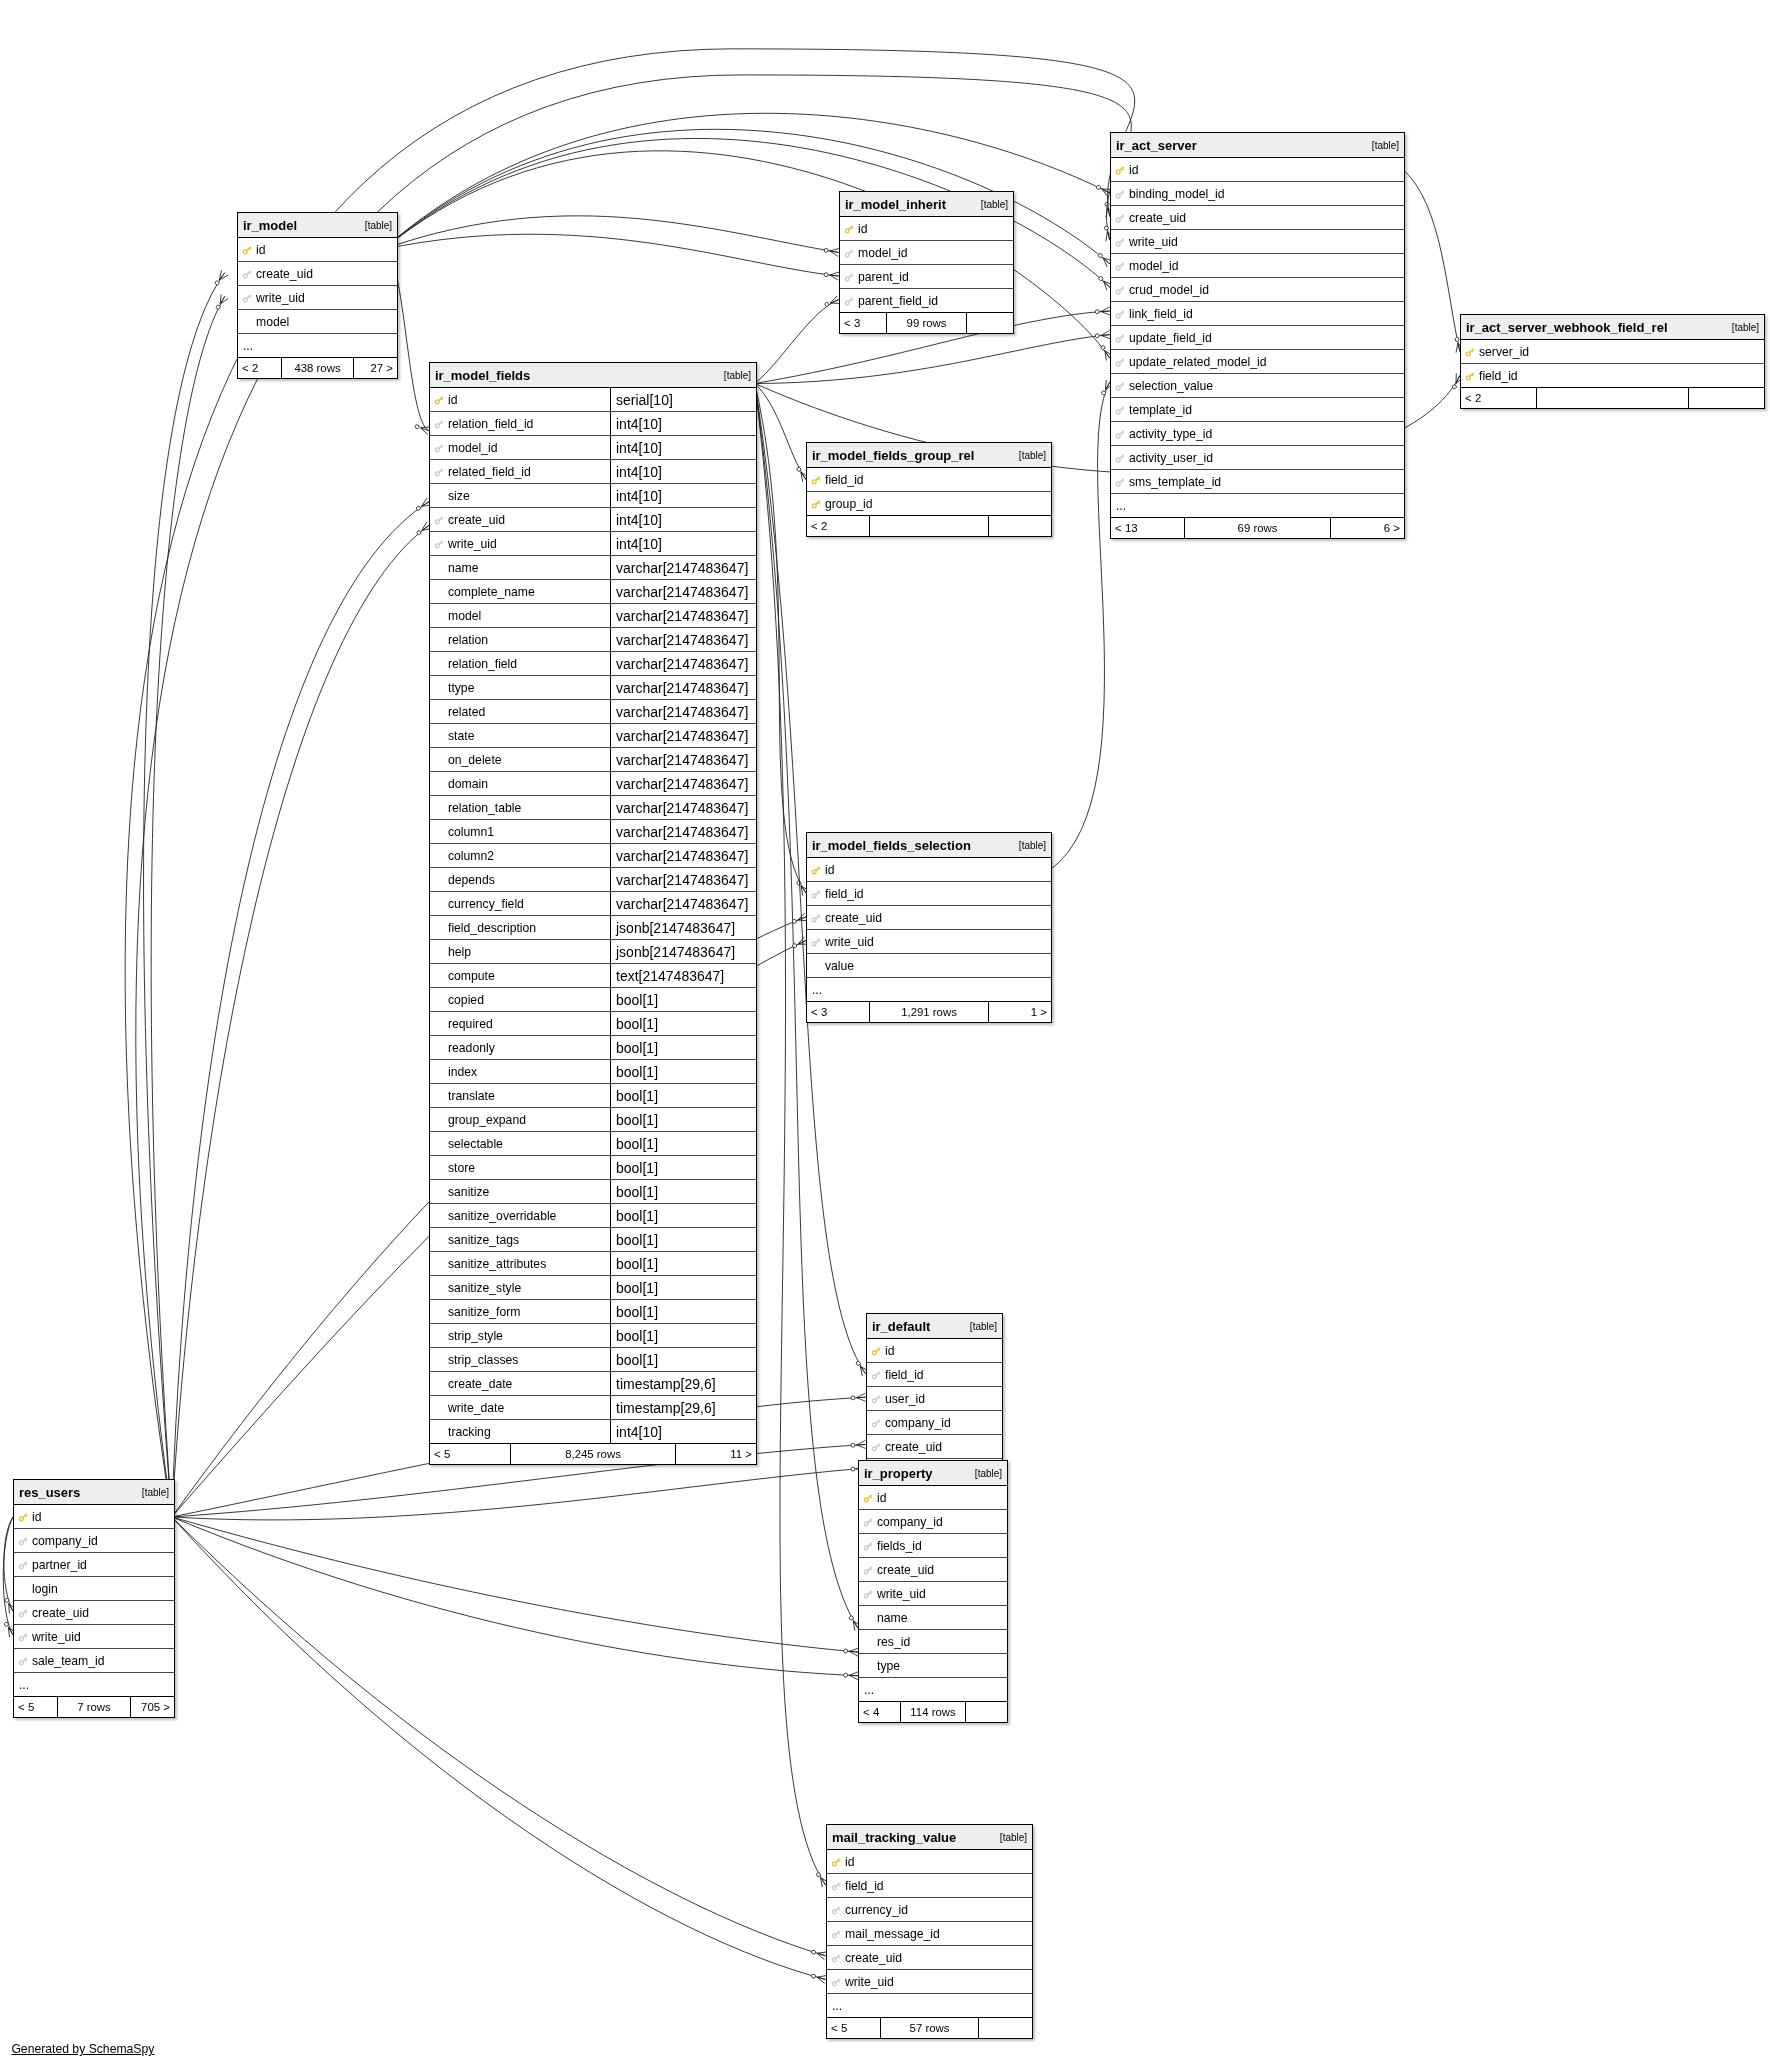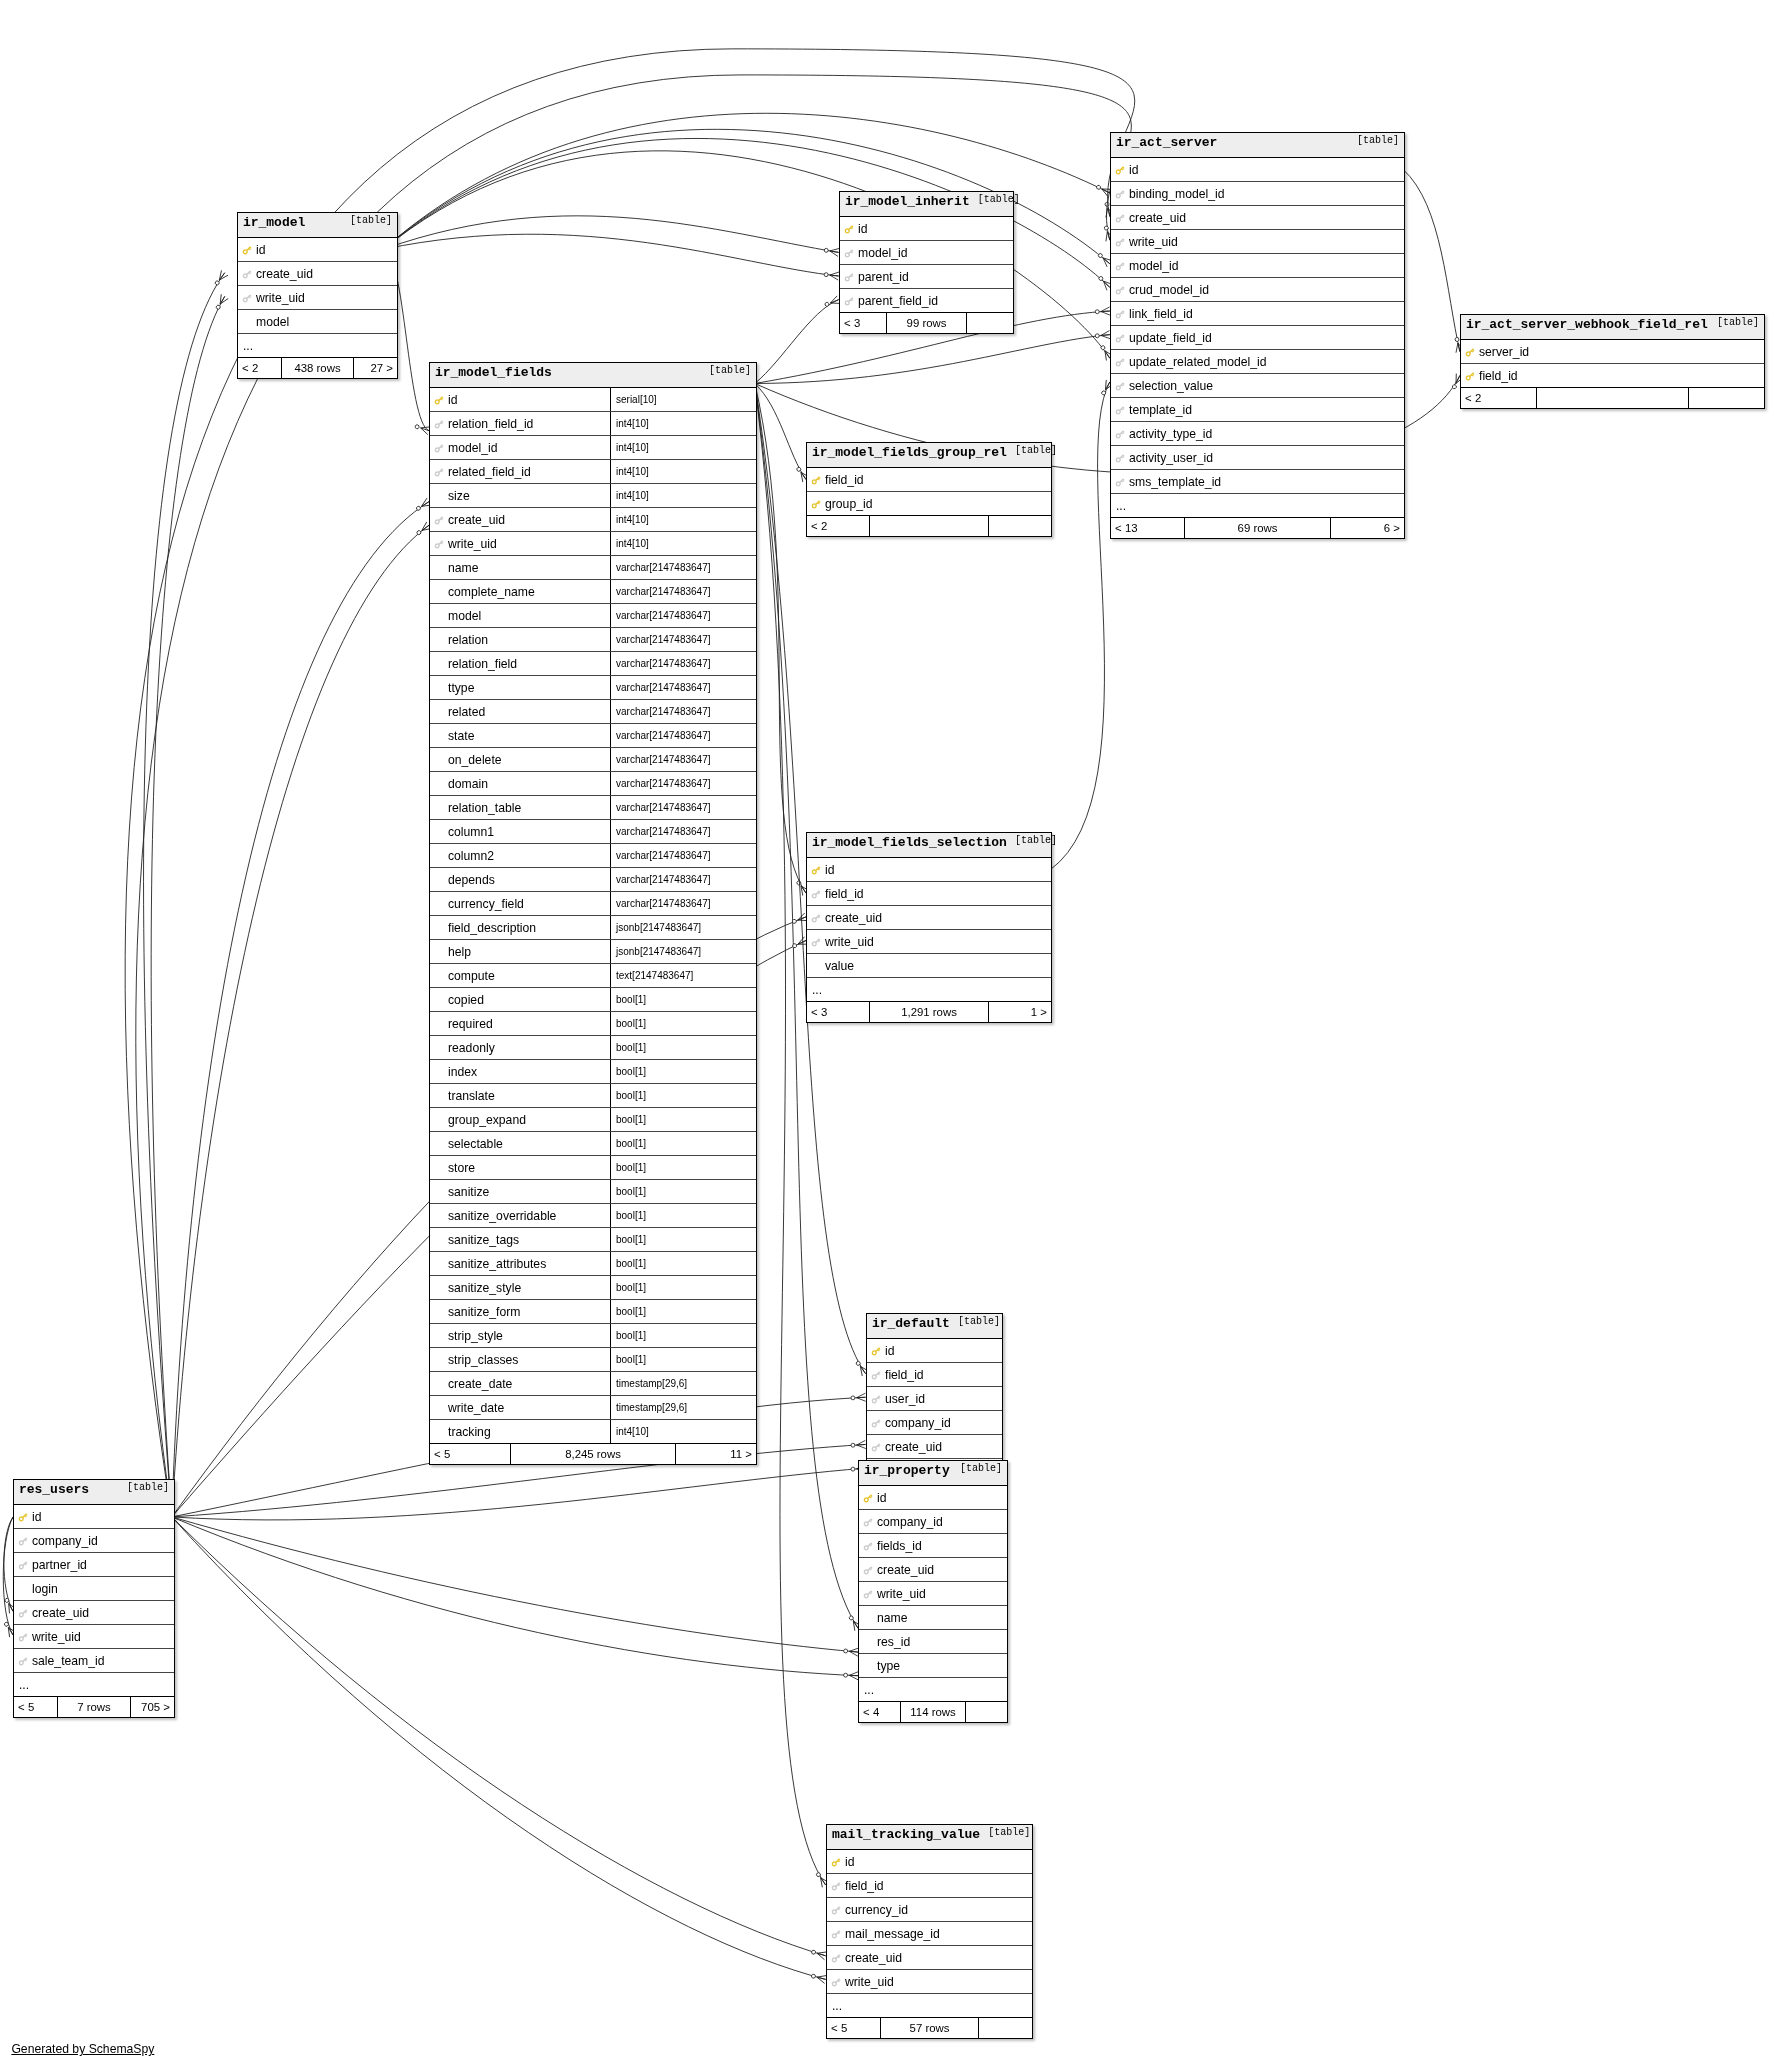--- a/index.html
+++ b/index.html
@@ -1,32 +1,32 @@
 <!DOCTYPE html>
 <html style="font-size:13px"><head>
 <meta charset="utf-8">
 <style>
   html,body{margin:0;padding:0;background:#ffffff;font-family:"Liberation Sans",sans-serif;color:#000;}
   #canvas{position:relative;width:1771px;height:2069px;background:#fff;overflow:hidden;}
   svg.rels{position:absolute;left:0;top:0;z-index:0;}
   .tbl{position:absolute;z-index:1;background:#fff;border:0.8px solid #000;font-size:12.2px;
        box-shadow:2.4px 2.4px 2.4px rgba(0,0,0,.25);}
-  .thead{display:flex;justify-content:space-between;background:#eeeeee;
-         border-bottom:0.8px solid #000;padding:2.4px 4.9px;height:19.5px;font-family:Liberation Mono, monospace;}
+  .thead{display:flex;justify-content:space-between;align-items:center;background:#eeeeee;
+         border-bottom:0.8px solid #000;padding:2.4px 4.9px;height:19.5px;}
   .tname{font-weight:bold;font-size:13px;white-space:nowrap;}
   .ttag{font-size:10px;margin-left:8.1px;white-space:nowrap;}
   .trow{display:flex;align-items:center;height:23px;border-bottom:0.8px solid #444;padding:0;}
   .trow:last-child{border-bottom:0.8px solid #000;}
   .kicon{width:18px;height:13px;display:inline-flex;align-items:center;justify-content:center;flex:0 0 18px;}
   .kicon svg{width:12.2px;height:12.2px;display:block;}
   .kspace{width:18px;flex:0 0 18px;}
   .cname{white-space:nowrap;flex:1 1 auto;padding-right:6.5px;}
   .ellipsis .cname{padding-left:4.9px;}
   .ctype{flex:0 0 140px;align-self:stretch;display:flex;align-items:center;
-         border-left:0.8px solid #000;padding-left:4.9px;white-space:nowrap;font-size:10px;}
+         border-left:0.8px solid #000;padding-left:4.9px;white-space:nowrap;font-size:14px;}
   .tfoot{display:flex;align-items:stretch;height:19.5px;font-size:11.4px;}
   .tfoot span{display:flex;align-items:center;padding:0 4.1px;white-space:nowrap;}
   .fl{flex:0 0 22%;}
   .fm{flex:1 1 auto;justify-content:center;border-left:0.8px solid #000;}
   .fr{flex:0 0 22%;justify-content:flex-end;border-left:0.8px solid #000;}
   
   .tbl-ir_model{left:237px;top:212px;width:159px;}
   .tbl-ir_model_fields{left:429px;top:346px;width:326px;margin-top:16px;}
   .tbl-ir_model_inherit{left:839px;top:191px;width:173px;}
   .tbl-ir_act_server{left:1110px;top:132px;width:293px;}

